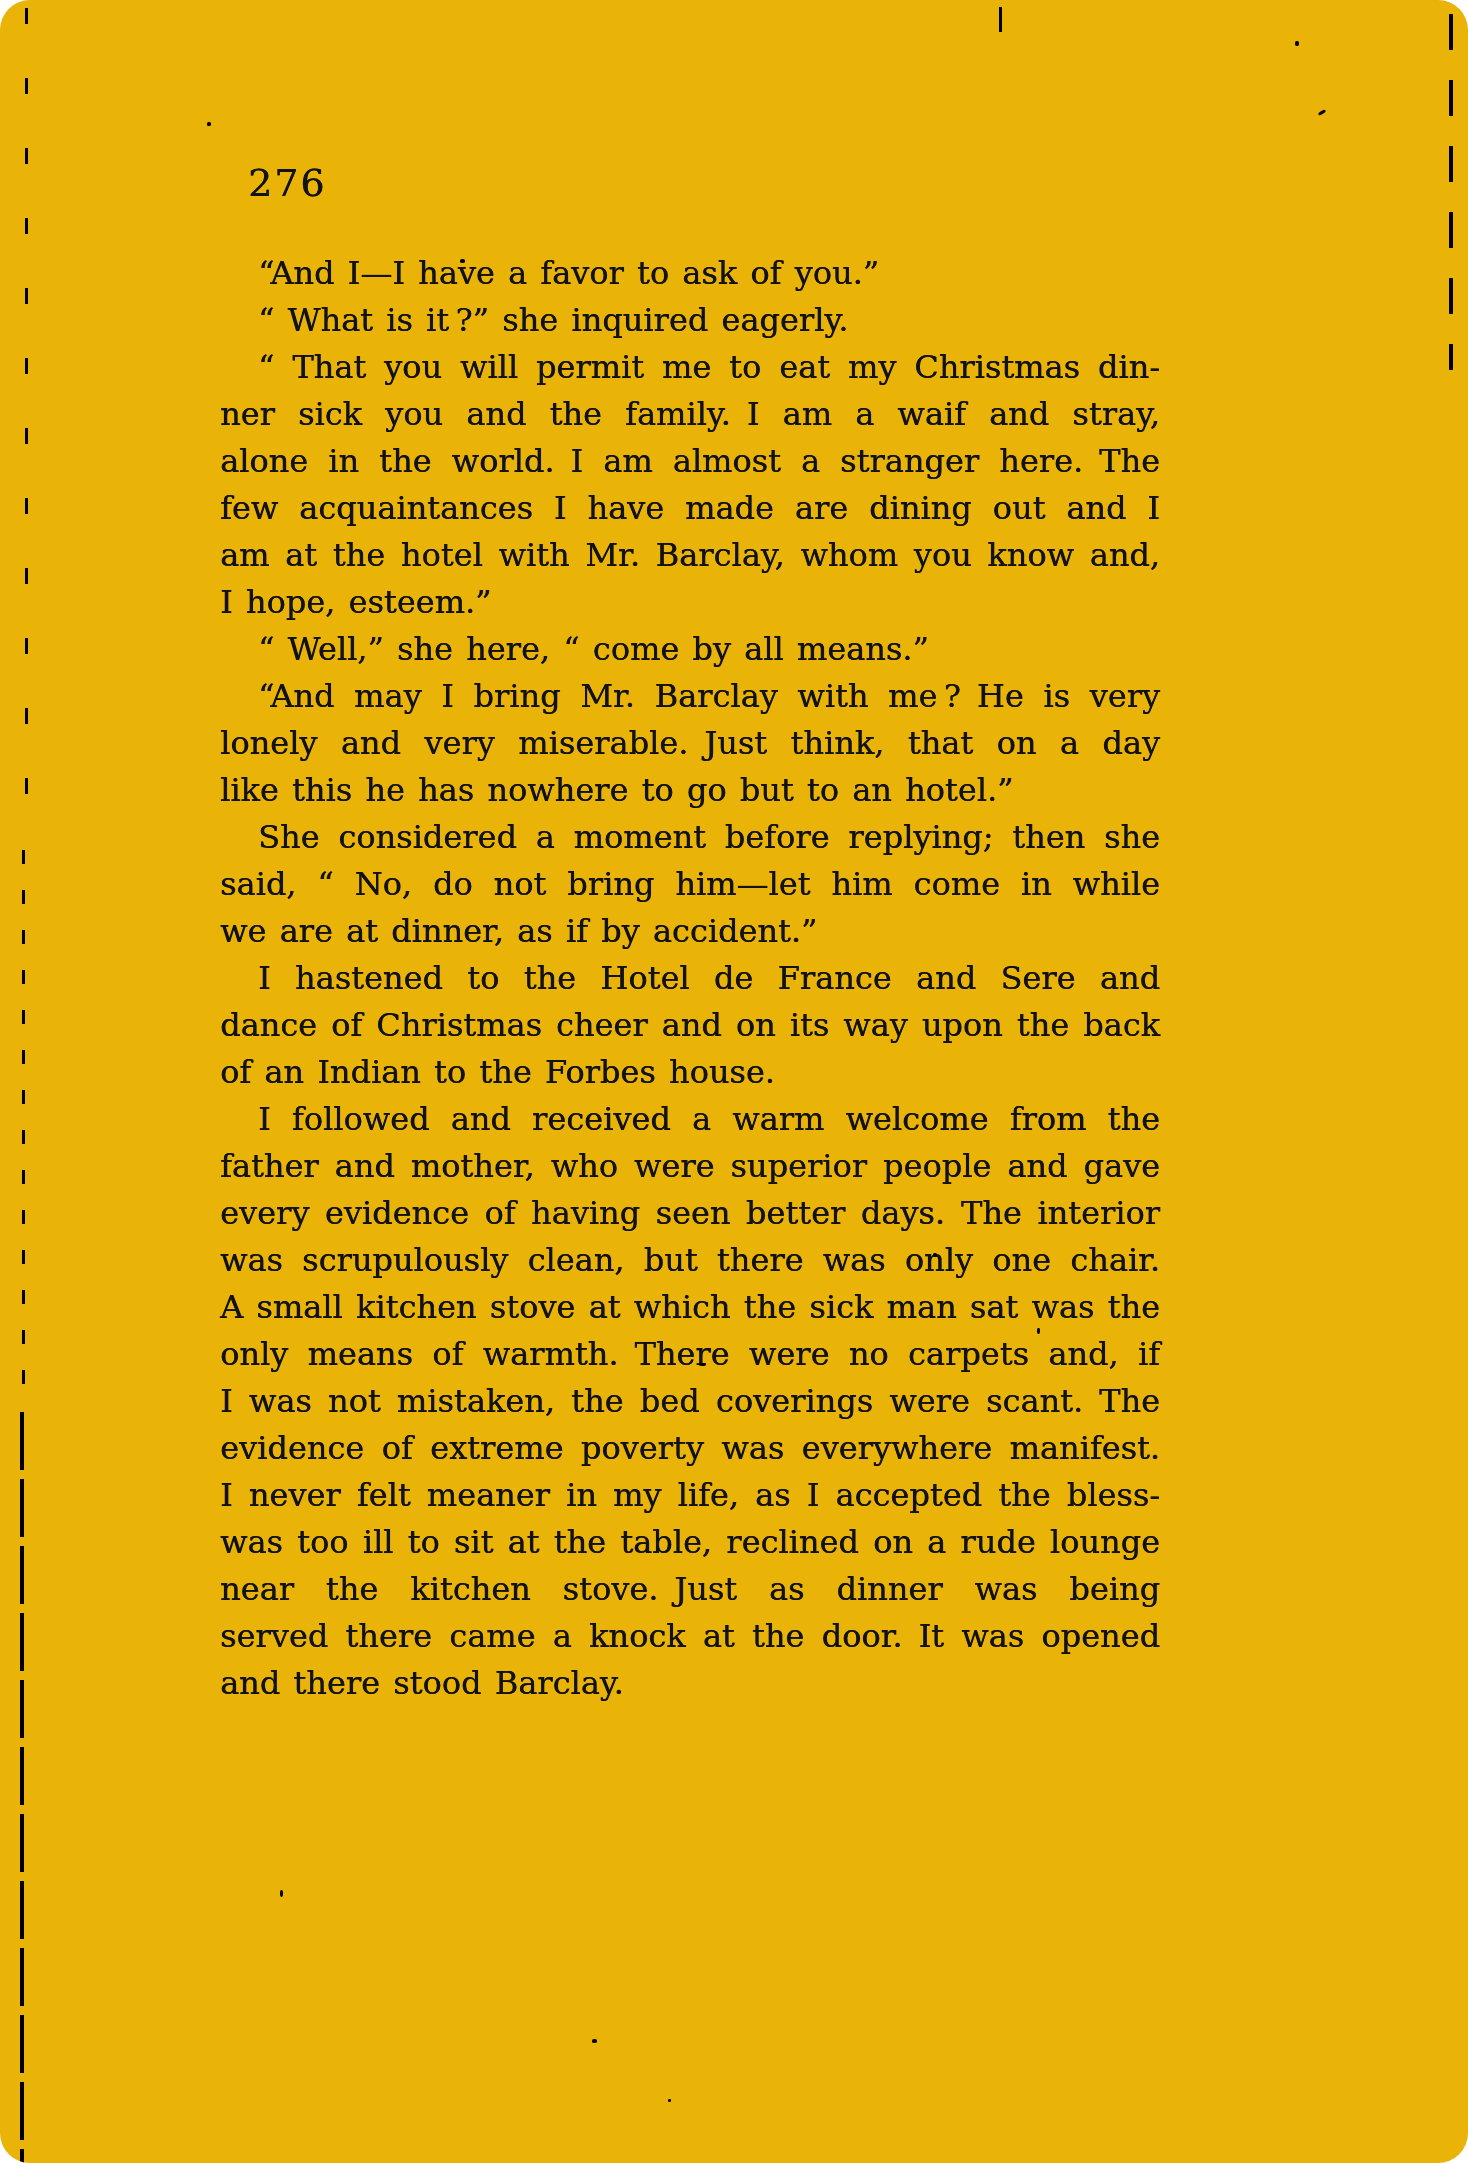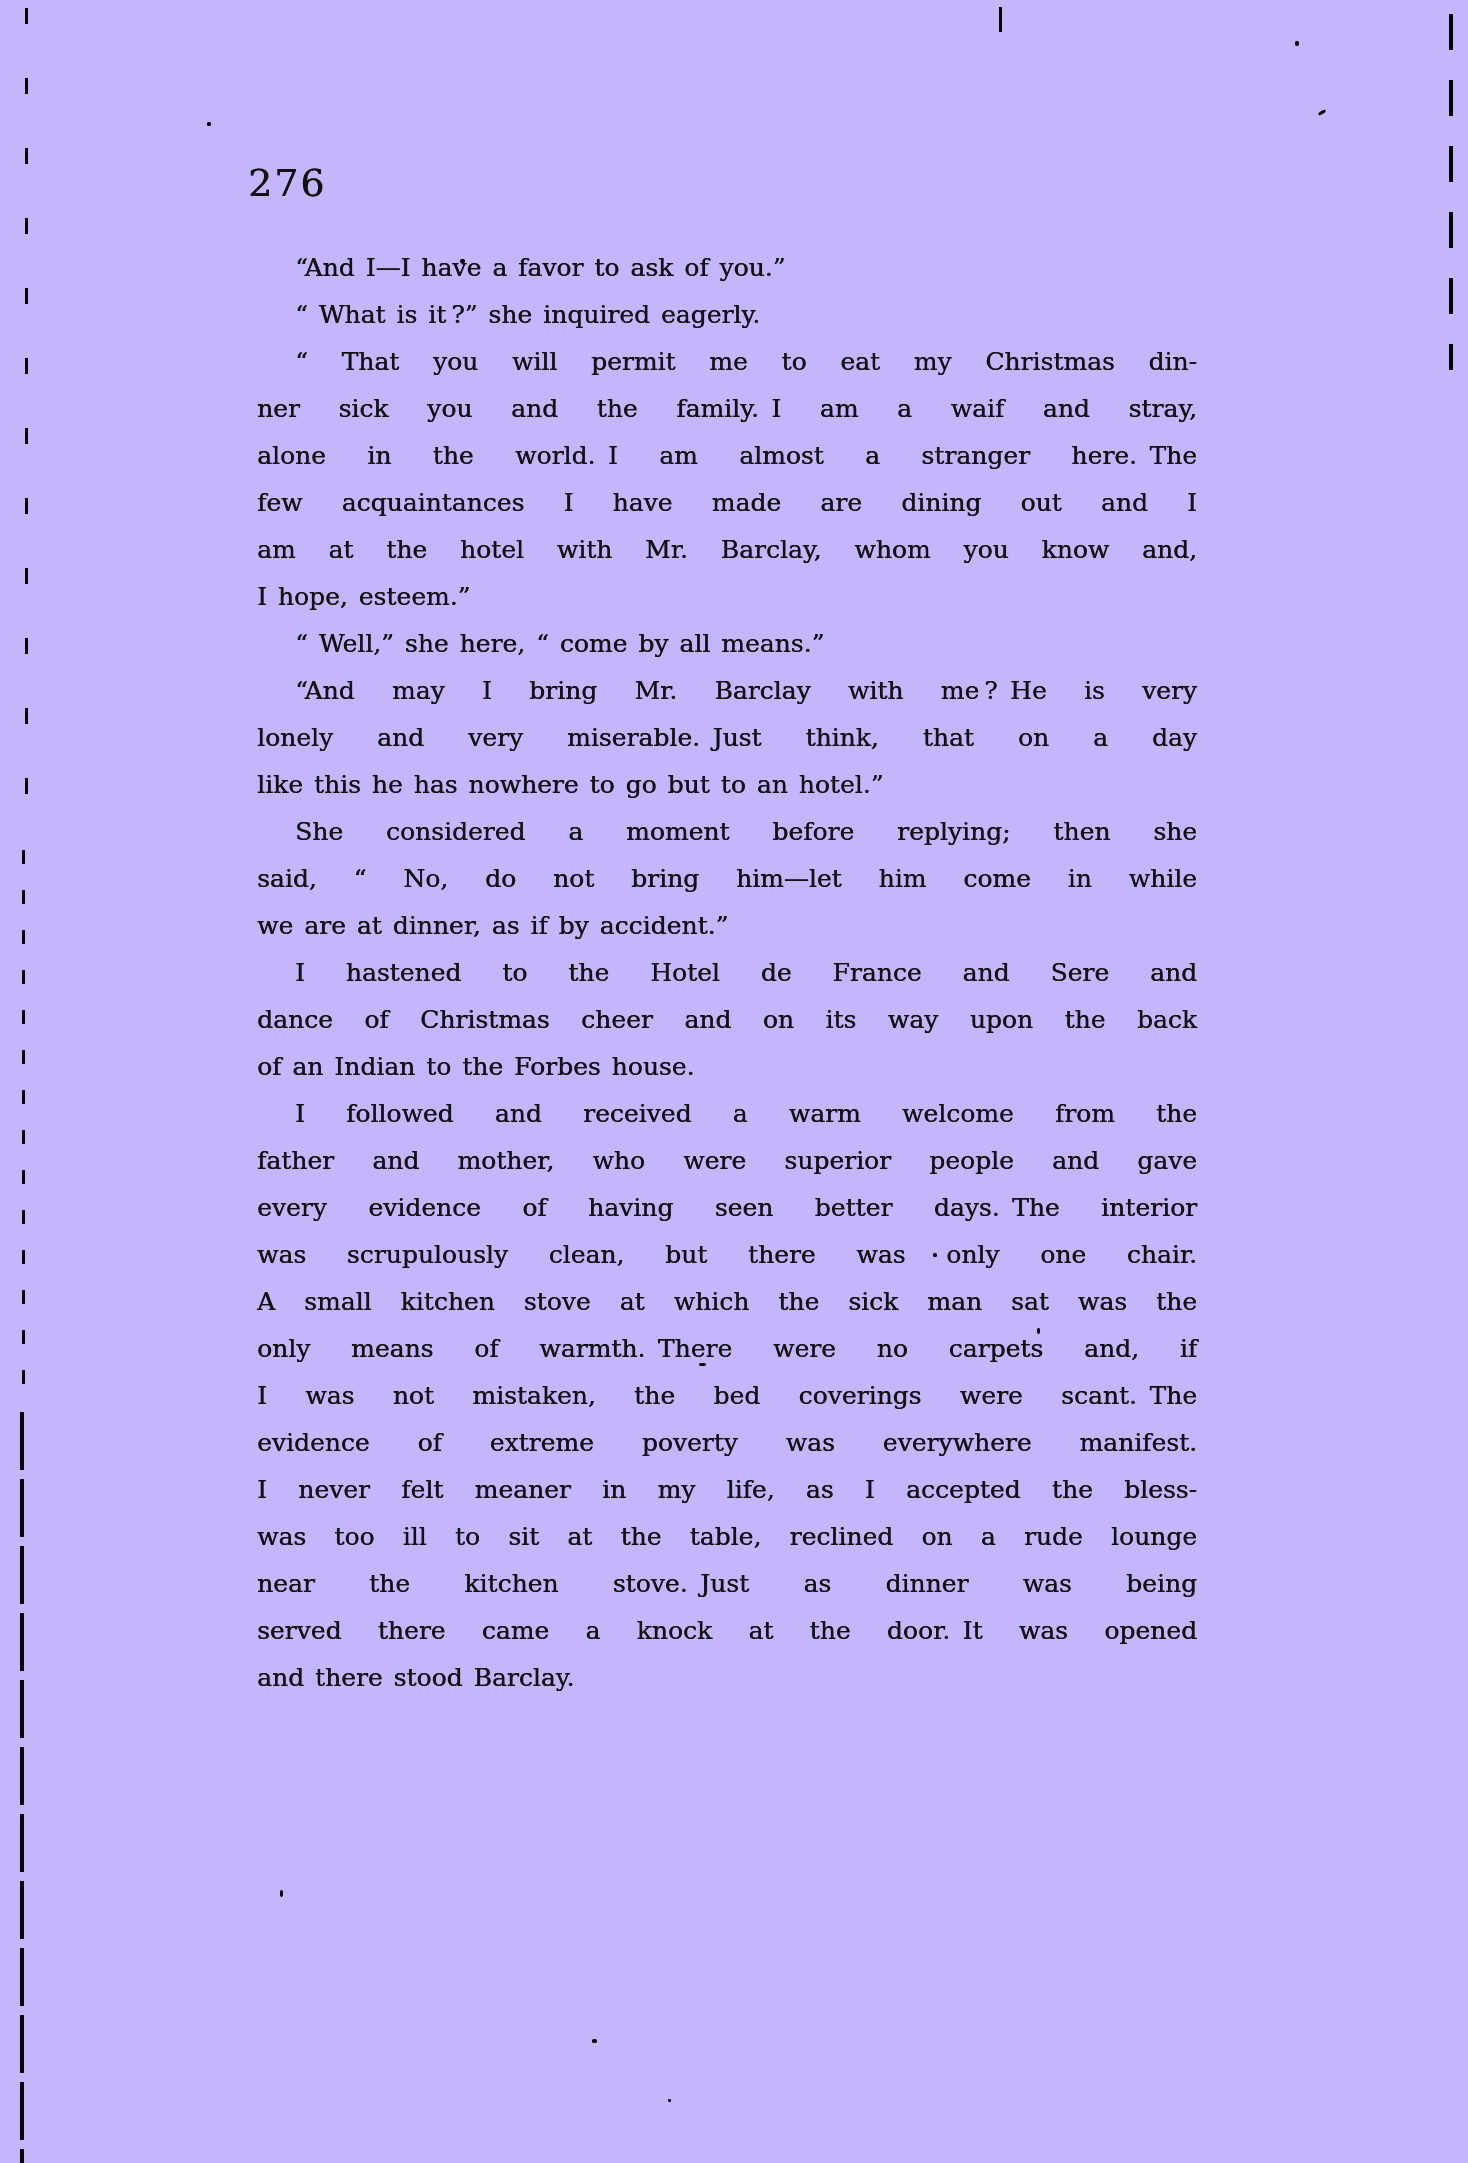--- a/index.html
+++ b/index.html
@@ -1,48 +1,48 @@
 <!DOCTYPE html>
 <html><head>
 <meta charset="utf-8">
 <style>
   html, body { margin: 0; padding: 0; background: #ffffff; }
   .page {
     position: relative;
     width: 1468px;
     height: 2163px;
-    background: #c4b5fd;
+    background: #eab308;
     overflow: hidden;
     font-family: "DejaVu Serif", "Liberation Serif", serif;
     color: #121212;
+    border-radius: 30px;
   }
   .running-header {
     position: absolute;
     left: 220px;
     top: 158px;
     width: 940px;
     display: flex;
     justify-content: space-between;
     align-items: baseline;
     font-size: 38px;
     line-height: 50px;
     white-space: nowrap;
     text-shadow: 0.4px 0.4px 0 #1a1a1a;
   }
   .running-header .folio { letter-spacing: 2px; padding-left: 28px; }
   .running-header .book-title { letter-spacing: 1.5px; word-spacing: 18px; }
   .text-column {
     position: absolute;
     left: 220px;
-    top: 244px;
+    top: 250px;
     width: 940px;
-    font-size: 25px;
+    font-size: 32px;
     word-spacing: 3px;
     text-shadow: 0.4px 0.4px 0 #1a1a1a;
-    margin-left: 37px;
   }
   .line {
     height: 47px;
     line-height: 47px;
     text-align: justify;
     text-align-last: justify;
     text-justify: inter-word;
     white-space: normal;
   }
   .line.left { text-align: left; text-align-last: left; }

